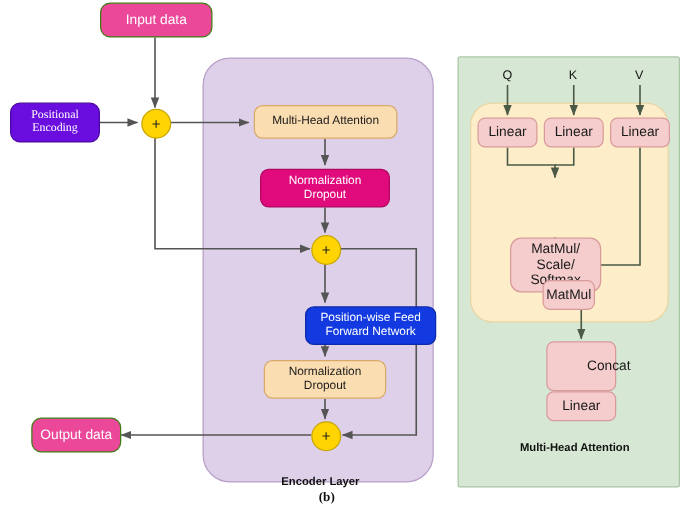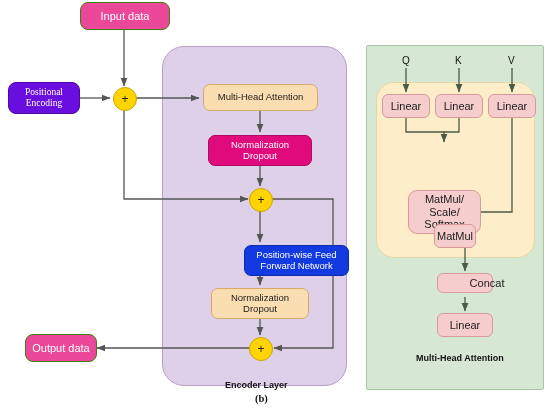--- a/index.html
+++ b/index.html
@@ -270,21 +270,21 @@
       <span>MatMul/</span>
       <span>Scale/</span>
       <span>Softmax</span>
     </span>
   </div>
 
   <div class="node box pink-box" style="left:434px; top:224px; width:42px; height:24px;">
     <span>MatMul</span>
   </div>
 
-  <div class="node box pink-box" style="left:437px; top:273px; width:56px; height:20px;padding-left:44px;">
+  <div class="node box pink-box" style="left:437px; top:273px; width:56px; height:40px;padding-left:44px;">
     <span>Concat</span>
   </div>
 
   <div class="node box pink-box" style="left:437px; top:313px; width:56px; height:24px;">
     <span>Linear</span>
   </div>
 
   <div class="label label-bold" style="left:416px; top:353px;">Multi-Head Attention</div>
 
   <div class="fig-caption" style="left:255px; top:393px;">(b)</div>

